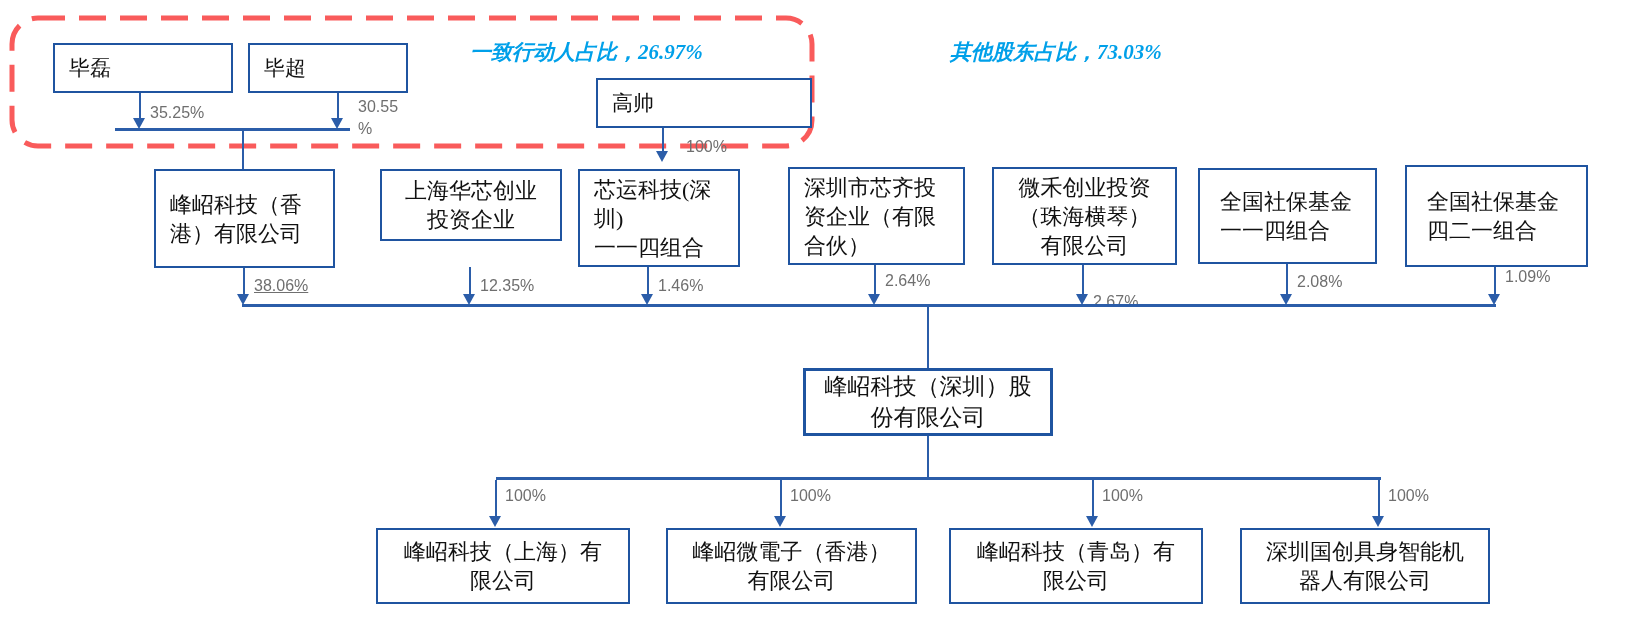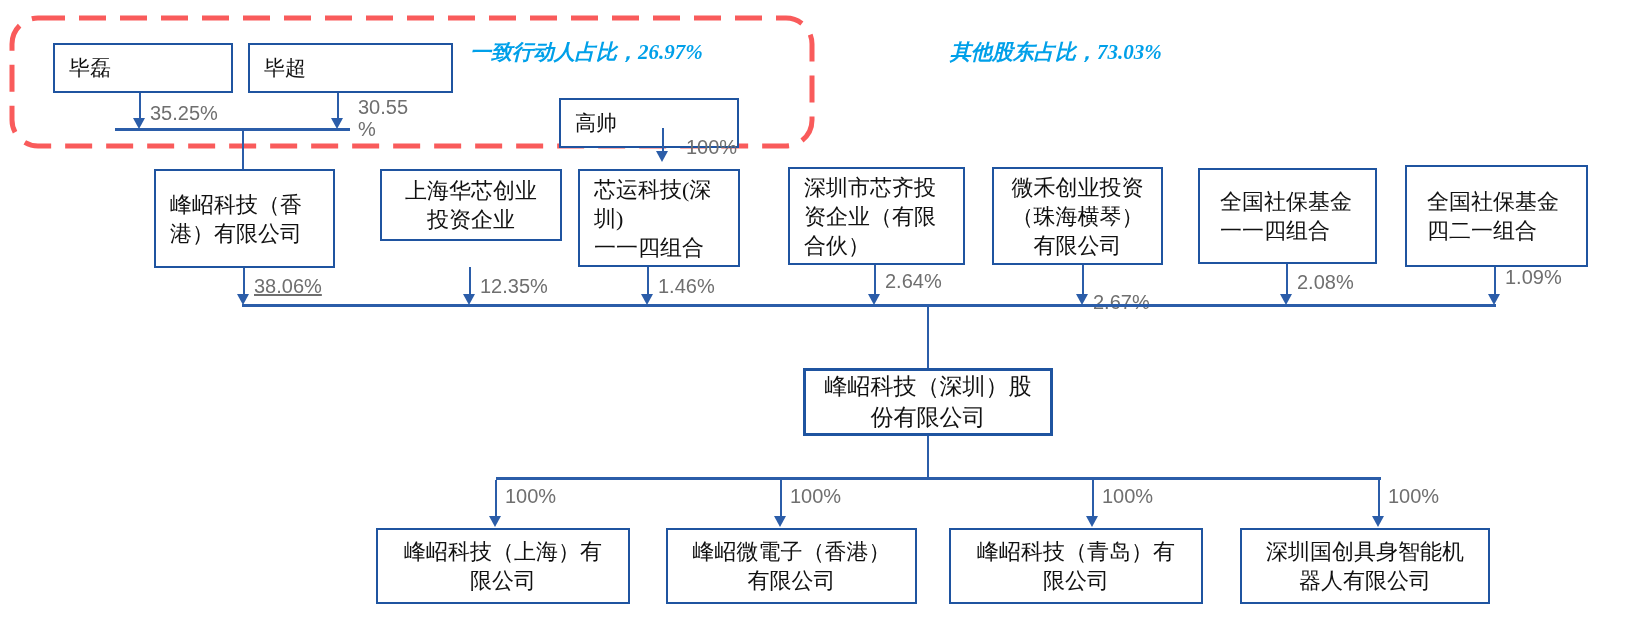--- a/index.html
+++ b/index.html
@@ -22,44 +22,44 @@
   .mainbox .txt{font-size:23px;line-height:31px;}
   .vline{position:absolute;width:2px;background:var(--line-blue,#2B5DA9);}
   .hline{position:absolute;height:3px;background:var(--line-blue,#2B5DA9);}
   .arr{
     position:absolute;width:0;height:0;
     border-left:6px solid transparent;border-right:6px solid transparent;
     border-top:11px solid var(--line-blue,#2B5DA9);
   }
   .pct{
     position:absolute;font-family:"Liberation Sans","DejaVu Sans",sans-serif;
-    font-size:20px;color:var(--label-grey,#6F6F6F);white-space:pre-line;line-height:22px;
+    font-size:16px;color:var(--label-grey,#6F6F6F);white-space:pre-line;line-height:22px;
   }
   .cyan{
     position:absolute;font-size:21px;font-weight:bold;font-style:italic;
     color:var(--accent-cyan,#00A0E9);white-space:nowrap;
   }
 </style>
 </head>
 <body>
 
 <svg class="abs" style="left:8px;top:14px;" width="808" height="136" viewBox="0 0 808 136">
   <rect x="4" y="4" width="800" height="128" rx="26" ry="26" fill="none" stroke="#F95B5B" stroke-width="5" stroke-dasharray="27 14"></rect>
 </svg>
 
 <div class="cyan" style="left:470px;top:38px;">一致行动人占比，26.97%</div>
 <div class="cyan" style="left:950px;top:38px;">其他股东占比，73.03%</div>
 
 <div class="box left person" style="left:53px;top:43px;width:180px;height:50px;">
   <span class="txt">毕磊</span>
 </div>
-<div class="box left person" style="left:248px;top:43px;width:205px;height:50px;">
+<div class="box left person" style="left:248px;top:43px;width:160px;height:50px;">
   <span class="txt">毕超</span>
 </div>
-<div class="box left person" style="left:559px;top:78px;width:180px;height:50px;margin-top:20px;">
+<div class="box left person" style="left:596px;top:78px;width:216px;height:50px;">
   <span class="txt">高帅</span>
 </div>
 
 <div class="vline" style="left:139px;top:93px;height:27px;"></div>
 <div class="arr" style="left:133px;top:118px;"></div>
 <div class="vline" style="left:337px;top:93px;height:27px;"></div>
 <div class="arr" style="left:331px;top:118px;"></div>
 <div class="hline" style="left:115px;top:128px;width:235px;"></div>
 <div class="vline" style="left:242px;top:131px;height:38px;"></div>
 <div class="vline" style="left:662px;top:128px;height:25px;"></div>
@@ -80,21 +80,21 @@
 </div>
 <div class="box left" style="left:578px;top:169px;width:162px;height:98px;">
   <span class="txt">芯运科技(深圳)
 一一四组合</span>
 </div>
 <div class="box left" style="left:788px;top:167px;width:177px;height:98px;">
   <span class="txt">深圳市芯齐投
 资企业（有限
 合伙）</span>
 </div>
-<div class="box center" style="left:992px;top:167px;width:171px;height:98px;">
+<div class="box center" style="left:992px;top:167px;width:185px;height:98px;">
   <span class="txt">微禾创业投资
 （珠海横琴）
 有限公司</span>
 </div>
 <div class="box left" style="left:1198px;top:168px;width:179px;height:96px;padding-left:20px;">
   <span class="txt">全国社保基金
 一一四组合</span>
 </div>
 <div class="box left" style="left:1405px;top:165px;width:183px;height:102px;padding-left:20px;">
   <span class="txt">全国社保基金

